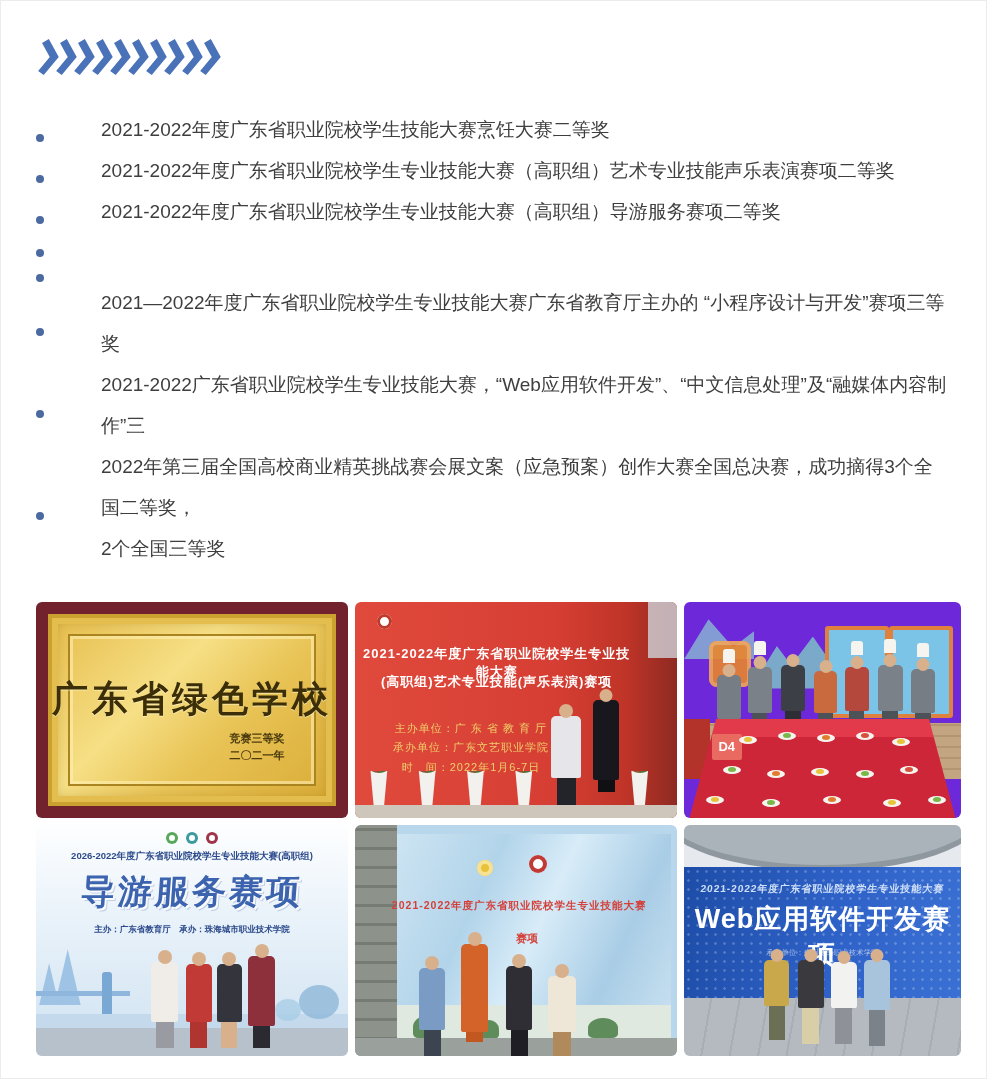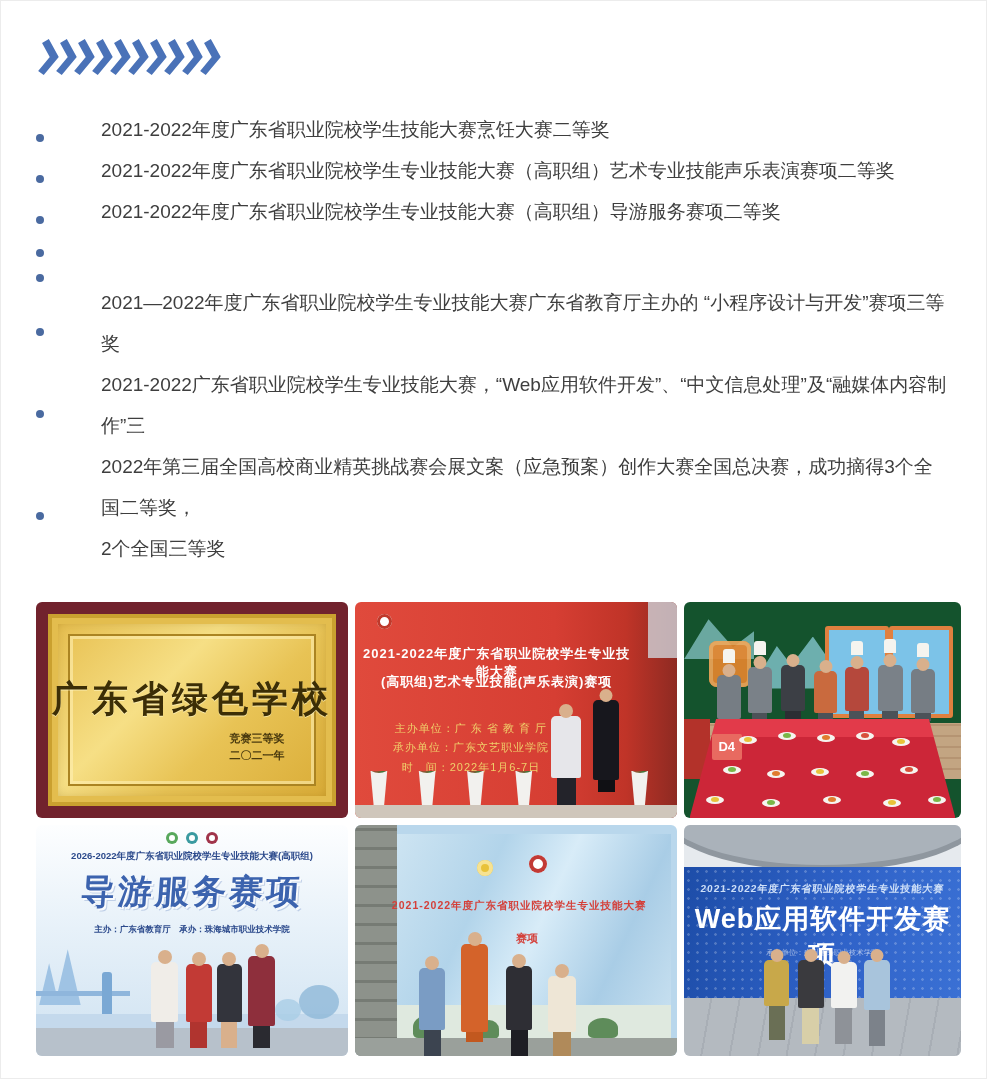--- a/index.html
+++ b/index.html
@@ -54,21 +54,21 @@
     font-size:13px;font-weight:bold;color:#fefefe;letter-spacing:1px;}
   .p2-l2{position:absolute;top:33%;left:2%;right:14%;text-align:center;
     font-size:13px;font-weight:bold;color:#fefefe;letter-spacing:1px;}
   .p2-host{position:absolute;left:2%;right:30%;text-align:center;
     font-size:11px;color:#f0cf6a;letter-spacing:1px;}
   .planter{position:absolute;bottom:13px;width:22px;height:34px;background:#f2f1ee;
     clip-path:polygon(12% 0,88% 0,74% 100%,26% 100%);}
   .planter::before{content:"";position:absolute;top:-10px;left:1px;width:20px;height:12px;
     border-radius:50%;background:radial-gradient(circle at 30% 40%,#c43b2c 25%,#3f7a3c 60%,#8a3b2a 100%);}
   
-  .p3{background:#14532d;}
+  .p3{background:#6d28d9;}
   .p3-mount1{position:absolute;top:16%;left:24%;width:120px;height:52px;background:#7cc0c6;
     clip-path:polygon(0 100%,22% 18%,34% 55%,52% 0,70% 60%,84% 25%,100% 100%);opacity:.85;}
   .p3-mount2{position:absolute;top:8%;left:0;width:70px;height:40px;background:#8fcdd2;
     clip-path:polygon(0 100%,35% 0,70% 70%,100% 30%,100% 100%);opacity:.7;}
   .p3-badge{position:absolute;top:18%;left:9%;width:42px;height:46px;border-radius:8px;
     background:#e8862e;box-shadow:inset 0 0 0 4px #f2a75a;opacity:.9;}
   .p3-win{position:absolute;top:11%;width:56px;height:84px;background:#7cc3e8;
     border:4px solid #e0803f;border-radius:3px;}
   .p3-brick{position:absolute;top:56%;left:0;right:0;height:26%;
     background:repeating-linear-gradient(0deg,#c3a582 0 9px,#b59472 9px 11px);}

